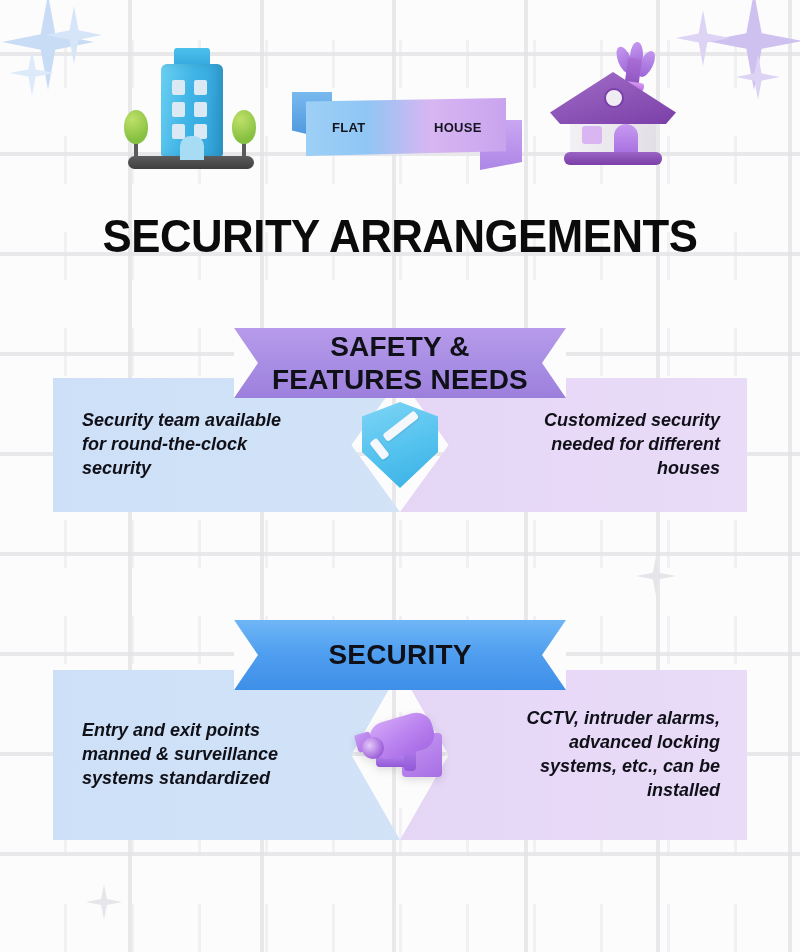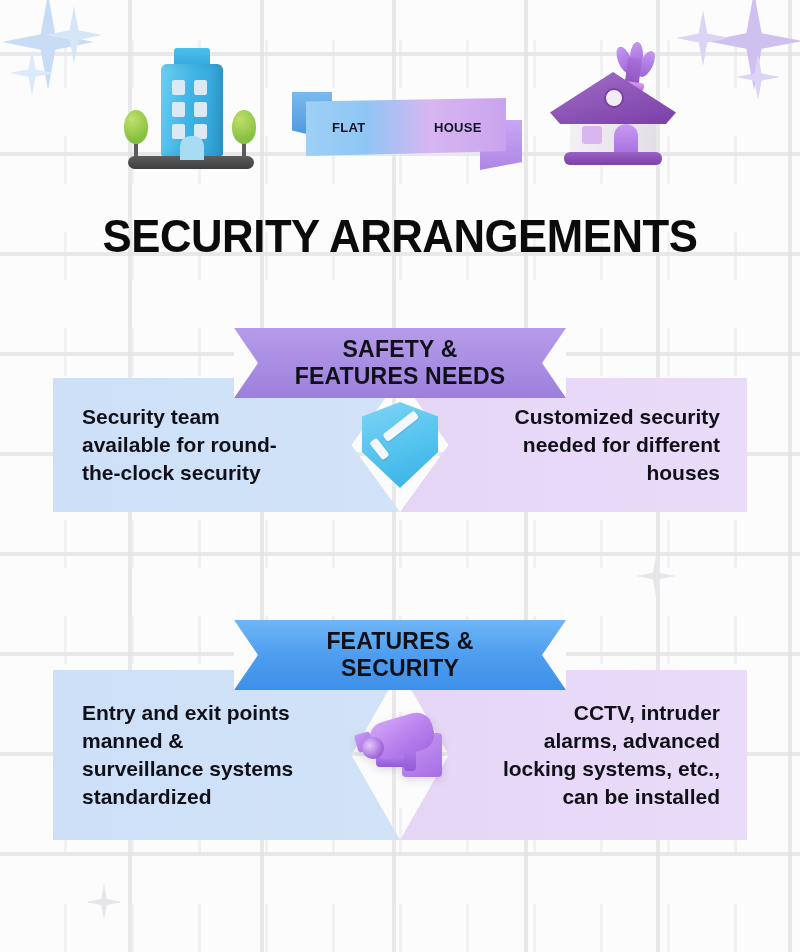--- a/index.html
+++ b/index.html
@@ -118,34 +118,34 @@
 
   .banner{position:absolute;left:234px;width:332px;height:70px;
     clip-path:polygon(0 0,100% 0,100% 100%,0 100%,6.5% 50%);
     box-shadow:0 2px 4px rgba(0,0,0,.14);}
   .banner::after{content:"";position:absolute;right:0;top:0;width:100%;height:100%;
     clip-path:polygon(93.5% 50%,100% 0,100% 100%);background:rgba(255,255,255,.0);}
   .banner.purple{background:linear-gradient(180deg,#b79aea 0%,#a98fe4 48%,#9c7fdc 100%);}
   .banner.blue{background:linear-gradient(180deg,#6fb6f6 0%,#4f9ef0 48%,#3e8fe8 100%);}
   .banner .btxt{position:absolute;inset:0;display:flex;flex-direction:column;
     align-items:center;justify-content:center;
-    font-size:23px;font-weight:bold;color:#101018;line-height:1.18;text-align:center;letter-spacing:.2px;}
+    font-size:28px;font-weight:bold;color:#101018;line-height:1.18;text-align:center;letter-spacing:.2px;}
   .banner-notch{position:absolute;width:24px;height:70px;}
   .banner-notch.l{left:234px;clip-path:polygon(0 0,100% 50%,0 100%);background:#fcfcfd;}
   .banner-notch.r{left:542px;clip-path:polygon(100% 0,0 50%,100% 100%);background:#fcfcfd;}
 
   .panel{position:absolute;top:50px;height:134px;display:flex;align-items:center;}
   .panel.tall{height:170px;}
   .panel.left{left:53px;width:347px;
     background:linear-gradient(90deg,#cde0f7,#d2e3f8);
     clip-path:polygon(0 0,100% 0,86% 50%,100% 100%,0 100%);}
   .panel.right{left:400px;width:347px;
     background:linear-gradient(90deg,#e5d6f6,#e9dcf8);
     clip-path:polygon(0 0,100% 0,100% 100%,0 100%,14% 50%);}
-  .panel .ptxt{font-size:21px;font-weight:bold;color:#101018;line-height:1.33;}
+  .panel .ptxt{font-size:18px;font-weight:bold;color:#101018;line-height:1.33;font-style:italic;}
   .panel.left .ptxt{padding:0 96px 0 29px;text-align:left;}
   .panel.right .ptxt{padding:0 27px 0 96px;text-align:right;width:100%;box-sizing:border-box;}
 
   
   .ctr-icon{position:absolute;left:356px;top:50px;width:88px;height:134px;
     display:flex;align-items:center;justify-content:center;z-index:5;}
   .ctr-icon.tall{height:170px;}
   .shield{position:relative;width:76px;height:86px;
     background:linear-gradient(160deg,#7fd4f5 0%,#55c3ef 52%,#37b0e4 100%);
     clip-path:polygon(50% 0,100% 17%,100% 58%,50% 100%,0 58%,0 17%);
@@ -273,21 +273,20 @@
         <div class="plate"></div>
         <div class="arm"></div>
         <div class="post"></div>
         <div class="body"></div>
         <div class="fin"></div>
         <div class="lens"></div>
       </div>
     </div>
     <div class="banner blue">
       <div class="btxt">
-        <span>FEATURES &amp;</span>
         <span>SECURITY</span>
       </div>
     </div>
     <div class="banner-notch l"></div>
     <div class="banner-notch r"></div>
   </div>
 
 </div>
 
 </body></html>

